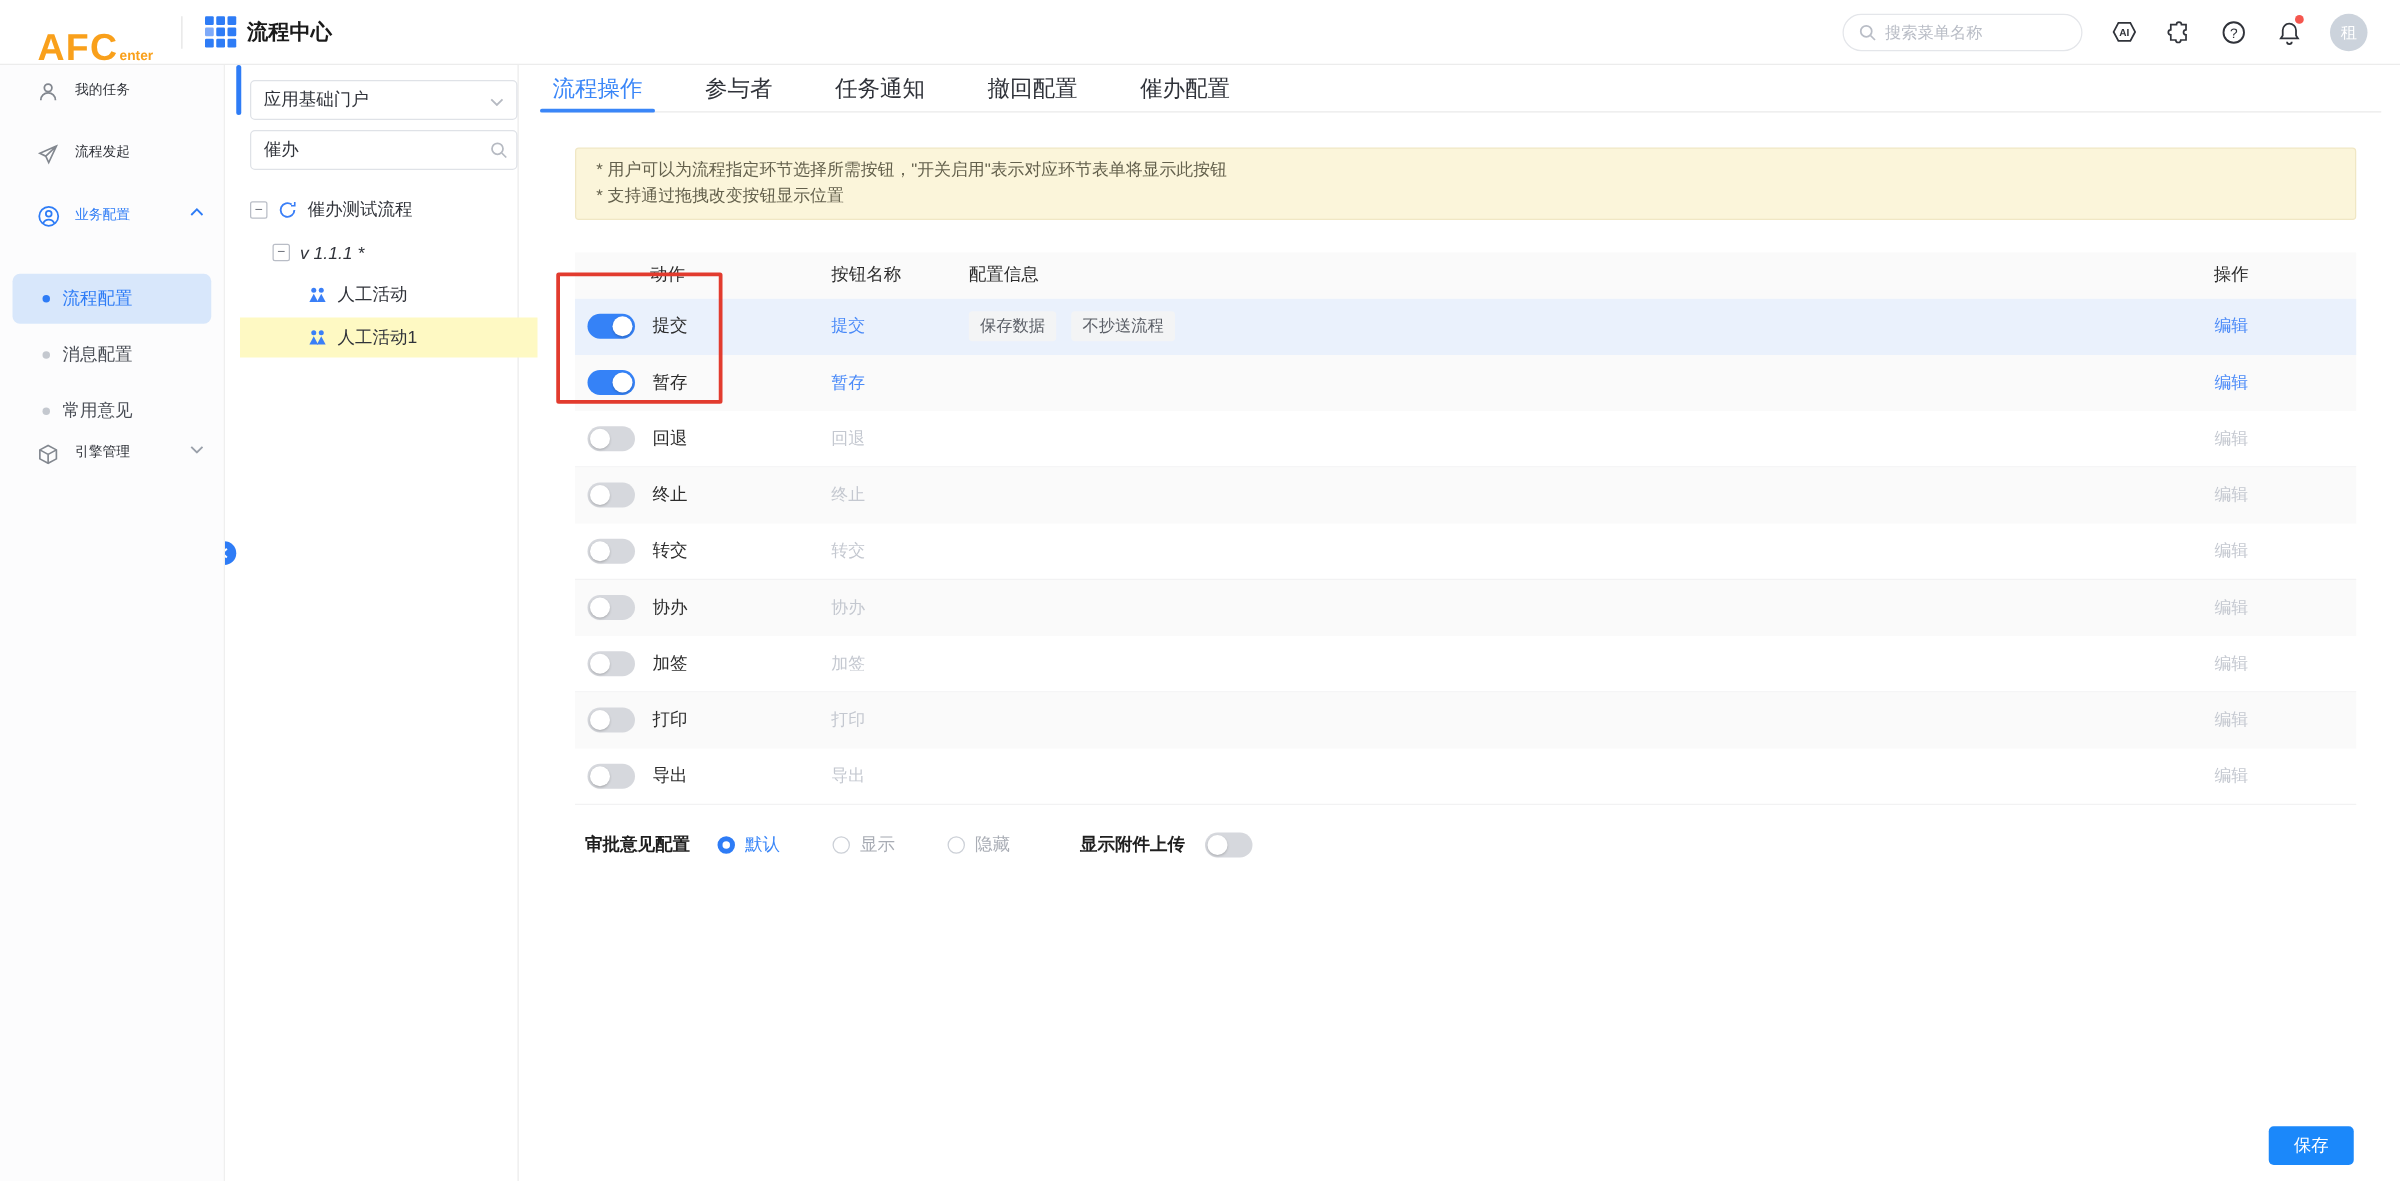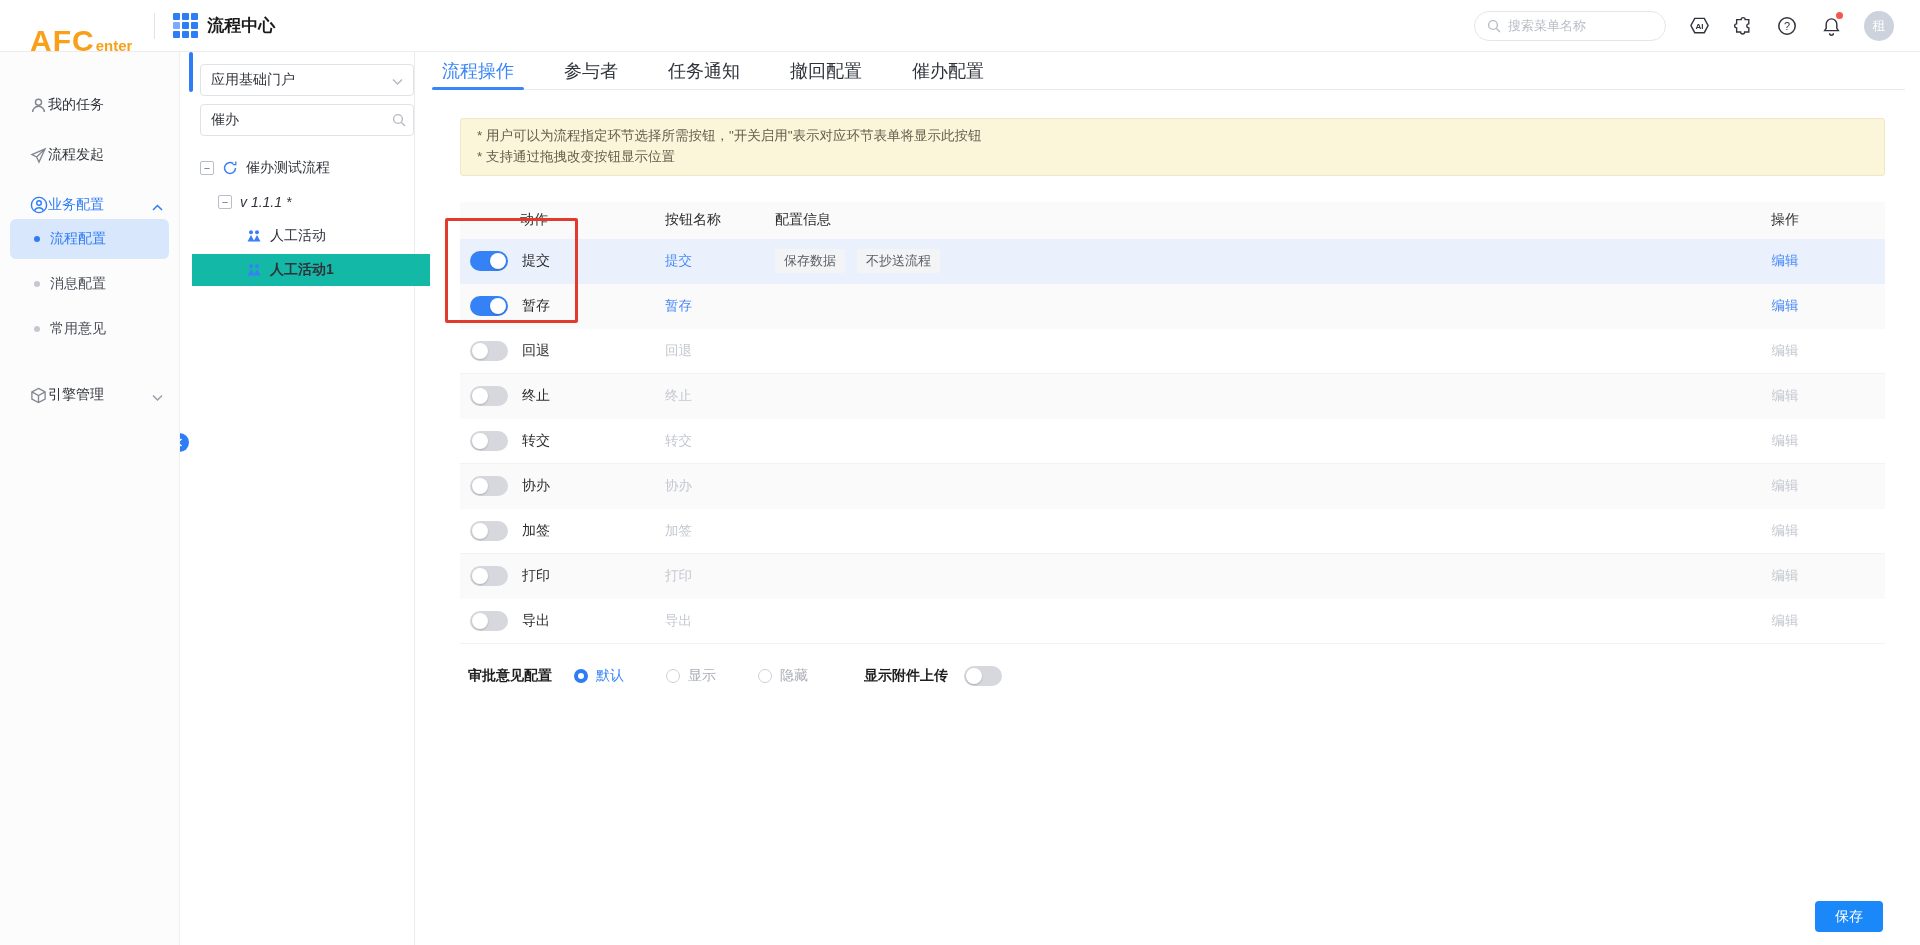--- a/index.html
+++ b/index.html
@@ -5,21 +5,21 @@
   * { margin:0; padding:0; box-sizing:border-box; }
   html,body { width:1920px; height:945px; overflow:hidden; background:#fff;
     font-family:"Liberation Sans","DejaVu Sans",sans-serif; color:#333; font-size:14px; }
   .page { position:relative; width:1920px; height:945px; }
 
   
   .topbar { position:absolute; top:0; left:0; width:1920px; height:52px; background:#fff;
     border-bottom:1px solid #ececec; display:flex; align-items:center; z-index:20; }
   .logo { margin-left:30px; display:flex; align-items:baseline; cursor:pointer; }
   .logo-main { font-size:30px; font-weight:bold; color:#f9a01b; letter-spacing:1px; }
-  .logo-sub { font-size:15px; font-weight:bold; color:#f9a01b; margin-left:1px;margin-top:44px; }
+  .logo-sub { font-size:11px; font-weight:bold; color:#f9a01b; margin-left:1px;margin-top:44px; }
   .logo-divider { width:1px; height:26px; background:#e3e3e3; margin:0 18px 0 22px; }
   .app-title { display:flex; align-items:center; gap:9px; }
   .grid-icon { display:grid; grid-template-columns:repeat(3,7px); grid-template-rows:repeat(3,7px); gap:2px; }
   .grid-icon span { background:#2e7cf6; border-radius:1px; }
   .grid-icon span:nth-child(4) { background:#7eaaf9; }
   .app-title-text { font-size:17px; font-weight:bold; color:#1a1a1a; }
   .topbar-right { margin-left:auto; display:flex; align-items:center; gap:22px; margin-right:26px; }
   .search-pill { display:flex; align-items:center; gap:7px; width:192px; height:30px;
     border:1px solid #e4e6ea; border-radius:16px; padding:0 12px; color:#b9bdc6; }
   .search-pill input { border:none; outline:none; width:140px; font-size:13px; color:#333;
@@ -28,22 +28,22 @@
   .hicon { width:22px; height:22px; display:flex; align-items:center; justify-content:center;
     color:#30333a; cursor:pointer; position:relative; }
   .hicon svg { display:block; }
   .bell-dot { position:absolute; top:-3px; right:-1px; width:7px; height:7px; background:#f5564e; border-radius:50%; }
   .avatar { width:30px; height:30px; border-radius:50%; background:#ccd3dc; color:#fff;
     display:flex; align-items:center; justify-content:center; font-size:13px; cursor:pointer; }
 
   
   .sidebar { position:absolute; top:52px; left:0; width:180px; height:893px; background:#fcfcfd;
     border-right:1px solid #efefef; padding-top:12px; z-index:10; }
-  .side-item { height:50px; display:flex; align-items:flex-end; padding:0 0 0 30px;
-    font-size:14px; color:#30333a; cursor:pointer; position:relative; }
+  .side-item { height:50px; display:flex; align-items:flex-start; gap:12px; padding:0 0 0 30px;
+    font-size:11px; color:#30333a; cursor:pointer; position:relative; }
   .side-item .sicon { width:18px; height:18px; color:#82878f; display:flex; align-items:center; }
   .side-item.active-parent, .side-item.active-parent .sicon { color:#2e7cf6; }
   .side-item .chev { margin-left:auto; margin-right:16px; color:#9aa0aa; }
   .side-item.active-parent .chev { color:#2e7cf6; }
   .sub-item { height:40px; margin:5px 10px; border-radius:6px; display:flex; align-items:center;
     gap:10px; padding-left:24px; font-size:14px; color:#4a4e56; cursor:pointer; }
   .sub-item .dot { width:6px; height:6px; border-radius:50%; background:#c4c8cf; }
   .sub-item.selected { background:#d8e7fb; color:#2e7cf6; }
   .sub-item.selected .dot { background:#2e7cf6; }
   .side-active-bar { position:absolute; right:-1px; top:0; width:4px; height:40px; background:#2e7cf6; border-radius:2px; }
@@ -56,21 +56,21 @@
   .tp-select .chev { margin-left:auto; color:#b6bac2; }
   .tp-search { height:32px; border:1px solid #dfe2e7; border-radius:4px; display:flex; align-items:center;
     padding:0 10px; margin-bottom:16px; }
   .tp-search input { border:none; outline:none; flex:1; font-size:14px; color:#30333a;
     font-family:inherit; background:transparent; }
   .tp-search .mag { color:#b6bac2; }
   .tree { font-size:14px; color:#30333a; }
   .tnode { height:32px; display:flex; align-items:center; gap:8px; cursor:pointer; margin:0 -16px 2px -8px; padding-left:8px; }
   .tnode.lv1 { padding-left:26px; }
   .tnode.lv2 { padding-left:54px; }
-  .tnode.selected { background:#14b8a6;font-weight:bold; }
+  .tnode.selected { background:#fef9c3; }
   .expander { width:14px; height:14px; border:1px solid #b9bdc6; border-radius:2px; background:#fff;
     display:flex; align-items:center; justify-content:center; font-size:11px; line-height:1;
     color:#6a6f78; flex-shrink:0; cursor:pointer; }
   .tnode .nlabel { white-space:nowrap; }
   .version-label { font-style:italic; }
   .ticon { width:16px; height:16px; display:flex; align-items:center; justify-content:center; flex-shrink:0; }
   .collapse-btn { position:absolute; left:-10px; top:381px; width:19px; height:19px; background:#2e7cf6;
     border-radius:50%; color:#fff; display:flex; align-items:center; justify-content:center;
     font-size:11px; cursor:pointer; z-index:15; }
 

